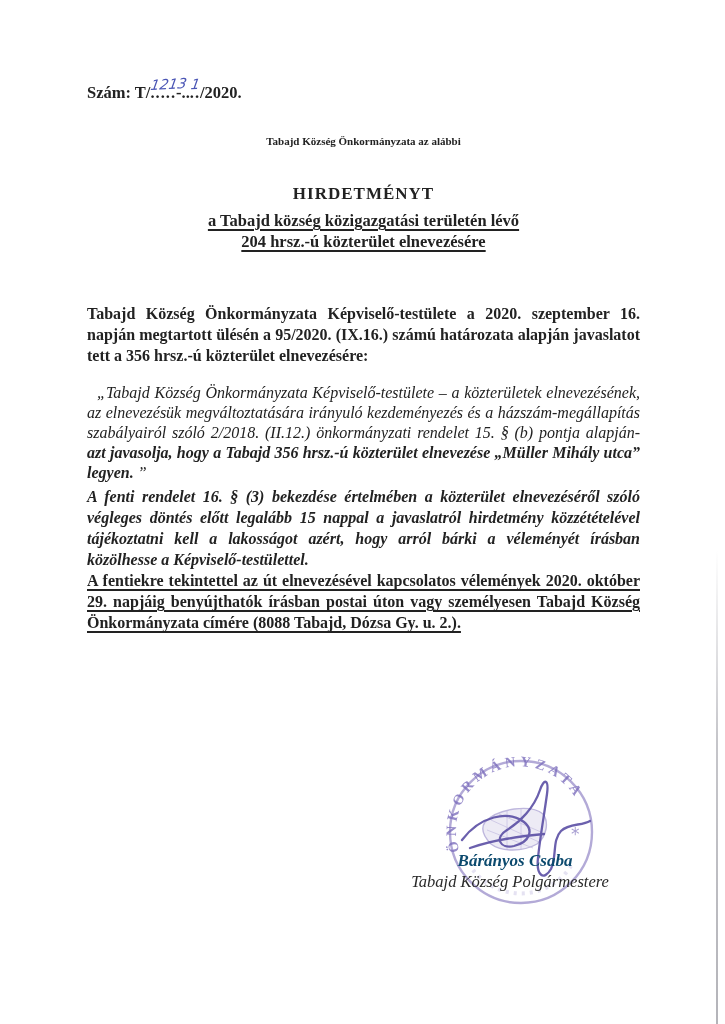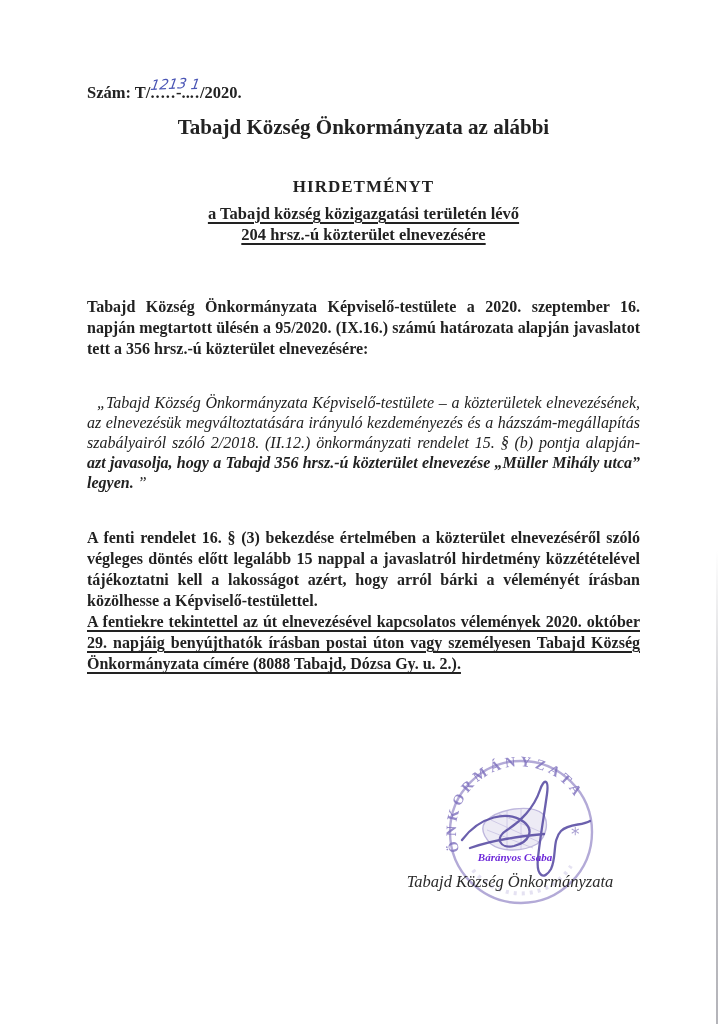--- a/index.html
+++ b/index.html
@@ -8,36 +8,36 @@
   .page{position:absolute;inset:0;padding:83px 85px 0 87px;box-sizing:border-box;}
   .serial{font-size:16.5px;font-weight:700;white-space:nowrap;}
   .slot{position:relative;display:inline-block;}
   .dots{letter-spacing:1px;font-weight:700;}
   .hw{position:absolute;font-family:"DejaVu Sans",sans-serif;font-style:italic;
       font-weight:400;color:#4a55b5;font-size:14px;transform:skewX(-12deg) rotate(-3deg);
       top:-7px;left:1px;white-space:nowrap;}
   p{margin:0;}
   .center{text-align:center;}
   .bold{font-weight:700;}
-  .issuer{margin-top:12px;font-size:21px;}
+  .issuer{margin-top:32px;font-size:11px;}
   .doc-title{margin-top:37px;font-size:17px;letter-spacing:1px;}
   .subtitle{margin-top:27px;font-size:16.5px;}
   .subject{margin-top:6px;font-size:16.5px;line-height:21px;
            text-decoration:underline;text-decoration-thickness:1.6px;text-underline-offset:3px;}
   .body-par{font-size:16px;line-height:21px;text-align:justify;}
   .p1{margin-top:51px;}
-  .quote{margin-top:34px;font-style:italic;line-height:20px;text-indent:10px;}
+  .quote{margin-top:17px;font-style:italic;line-height:20px;text-indent:10px;}
   .quote .q-bold{font-weight:700;}
-  .p3{margin-top:34px;}
+  .p3{margin-top:3px;font-style:italic;}
   .p4{margin-top:0;text-decoration:underline;text-decoration-thickness:1.6px;
       text-underline-offset:3px;}
   .stamp{position:absolute;left:443px;top:756px;width:156px;height:152px;}
   .signature-svg{position:absolute;left:440px;top:768px;width:180px;height:125px;}
   .sig-name{position:absolute;left:370px;top:851px;width:290px;text-align:center;
-            font-size:11px;font-weight:700;font-style:italic;color:#6d28d9;}
+            font-size:17px;font-weight:700;font-style:italic;color:#0c4a6e;}
   .sig-title{position:absolute;left:350px;top:872px;width:320px;text-align:center;
              font-size:16.5px;font-style:italic;color:#2a2a2a;}
   .scan-line{position:absolute;left:716px;top:550px;width:2px;height:474px;
              background:linear-gradient(to bottom,rgba(170,170,175,0),rgba(150,150,158,.55) 40%,rgba(140,140,148,.65));}
 </style>
 </head>
 <body>
 
 <div class="page">
 
@@ -87,15 +87,15 @@
 </svg>
 
 <svg class="signature-svg" viewBox="0 0 180 125">
   <g fill="none" stroke="#5b4fa5" stroke-width="2.3" stroke-linecap="round" opacity="0.9">
     <path d="M 22,72 C 40,48 68,42 84,54 C 94,62 90,74 74,78 C 60,81 54,70 67,62 C 80,54 94,40 100,22 C 104,10 109,11 107,26 C 104,48 100,70 98,90 C 96,108 104,113 111,101 C 117,89 112,72 121,63 C 129,55 142,58 150,53"></path>
     <path d="M 30,80 C 52,72 82,68 104,66"></path>
   </g>
 </svg>
 
 <div class="sig-name">Bárányos Csaba</div>
-<div class="sig-title">Tabajd Község Önkormányzata</div>
+<div class="sig-title">Tabajd Község Polgármestere</div>
 
 <div class="scan-line"></div>
 
 </body></html>

